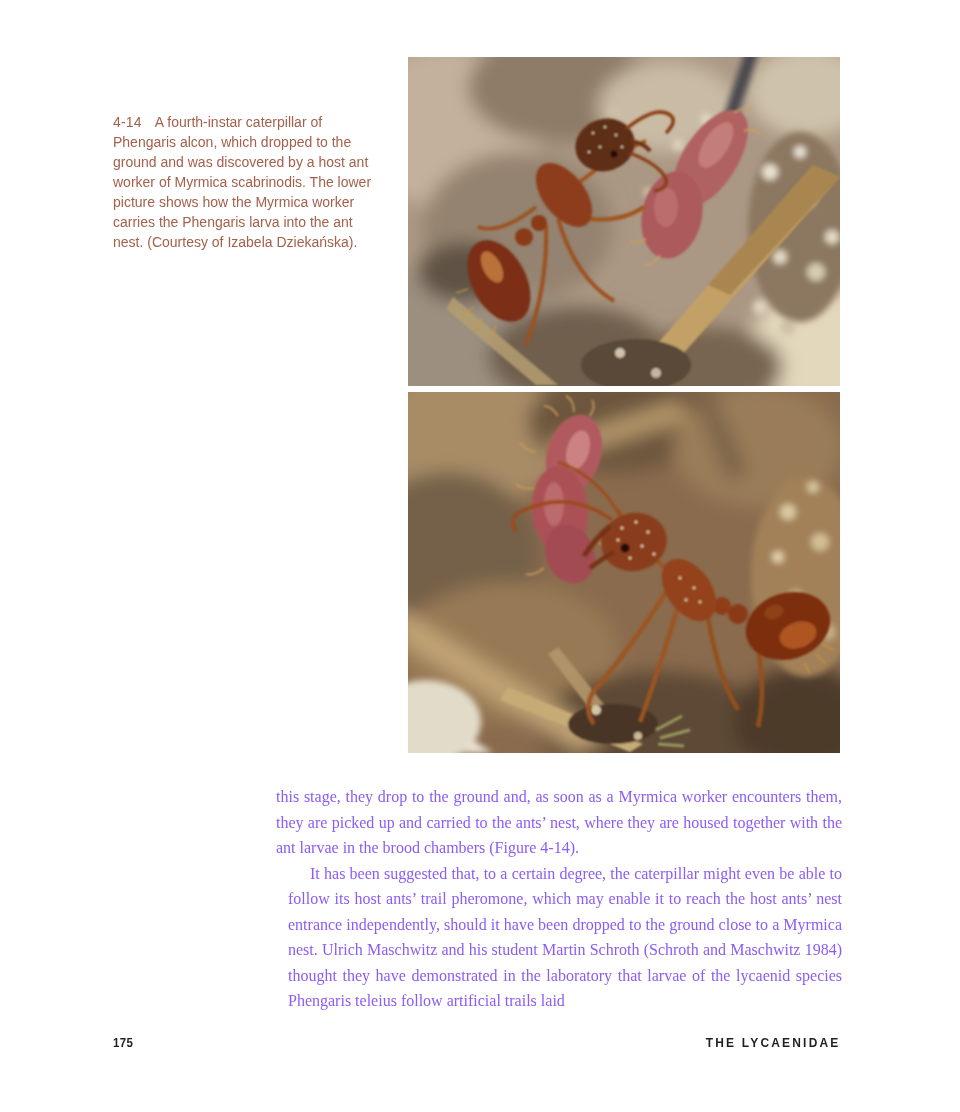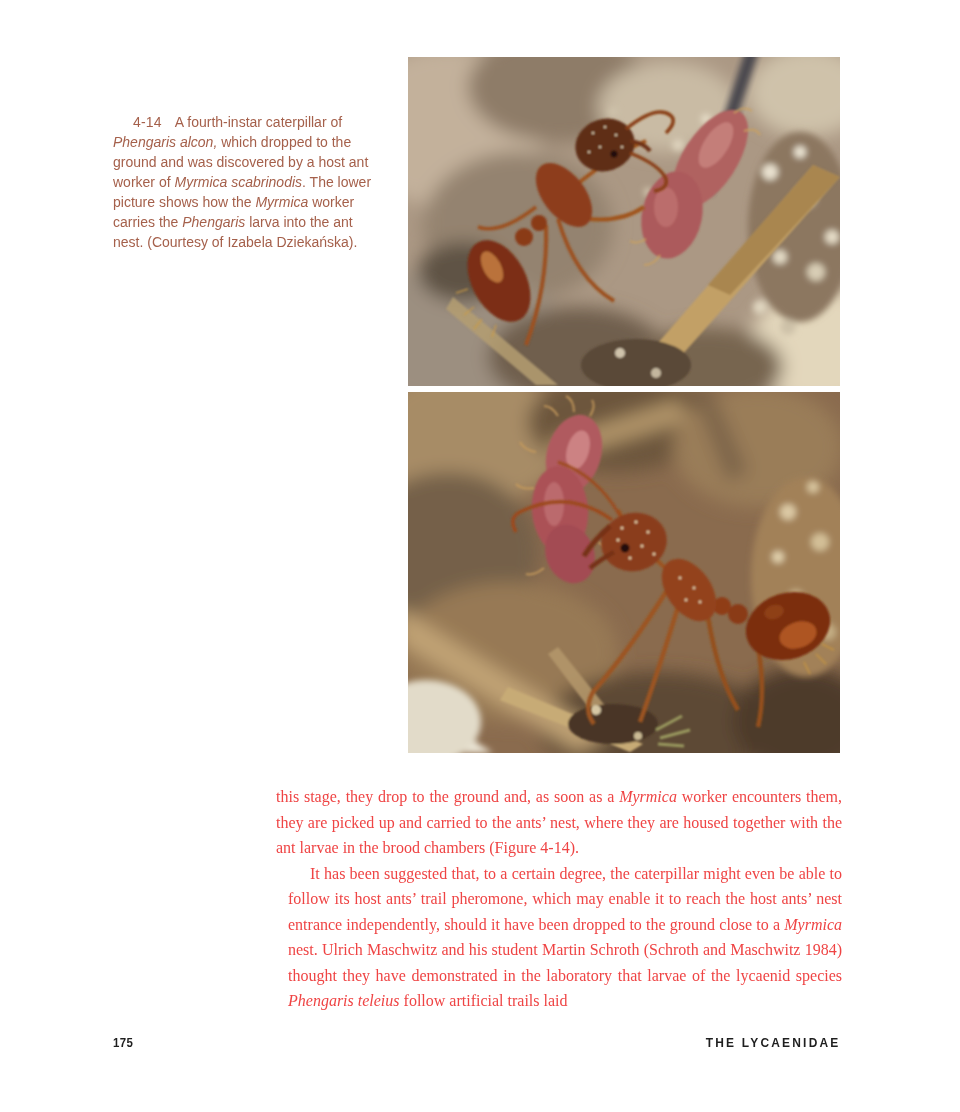--- a/index.html
+++ b/index.html
@@ -12,32 +12,32 @@
     margin:0 auto;
   }
   
   .caption{
     position:absolute;left:113px;top:112px;width:268px;
     font-family:"Liberation Sans", sans-serif;
     font-size:14px;line-height:20px;
     color:#a5604b;
     text-align:left;
   }
-  .cap-label{margin-right:13px;letter-spacing:.2px;margin-left:20px;}
-  .it{font-style:italic;}
+  .cap-label{margin-right:13px;letter-spacing:.2px;}
+  .it{}
   
   .photo-stack{position:absolute;left:408px;top:57px;width:432px;}
   .photo{display:block;width:432px;}
   .photo-top{height:329px;margin-bottom:6px;}
   .photo-bottom{height:361px;}
   
   .body-text{
     position:absolute;left:276px;top:784px;width:566px;
     font-size:16px;line-height:25.5px;
-    color:#ef4444;
+    color:#8b5cf6;
     text-align:justify;
   }
   .body-text p{margin:0;}
   .body-text p.indent{text-indent:22px;margin-left:12px;}
   
   .folio{
     position:absolute;left:113px;top:1035px;
     font-family:"Liberation Sans", sans-serif;
     font-size:13px;font-weight:bold;color:#1f1f1f;
     letter-spacing:.5px;

